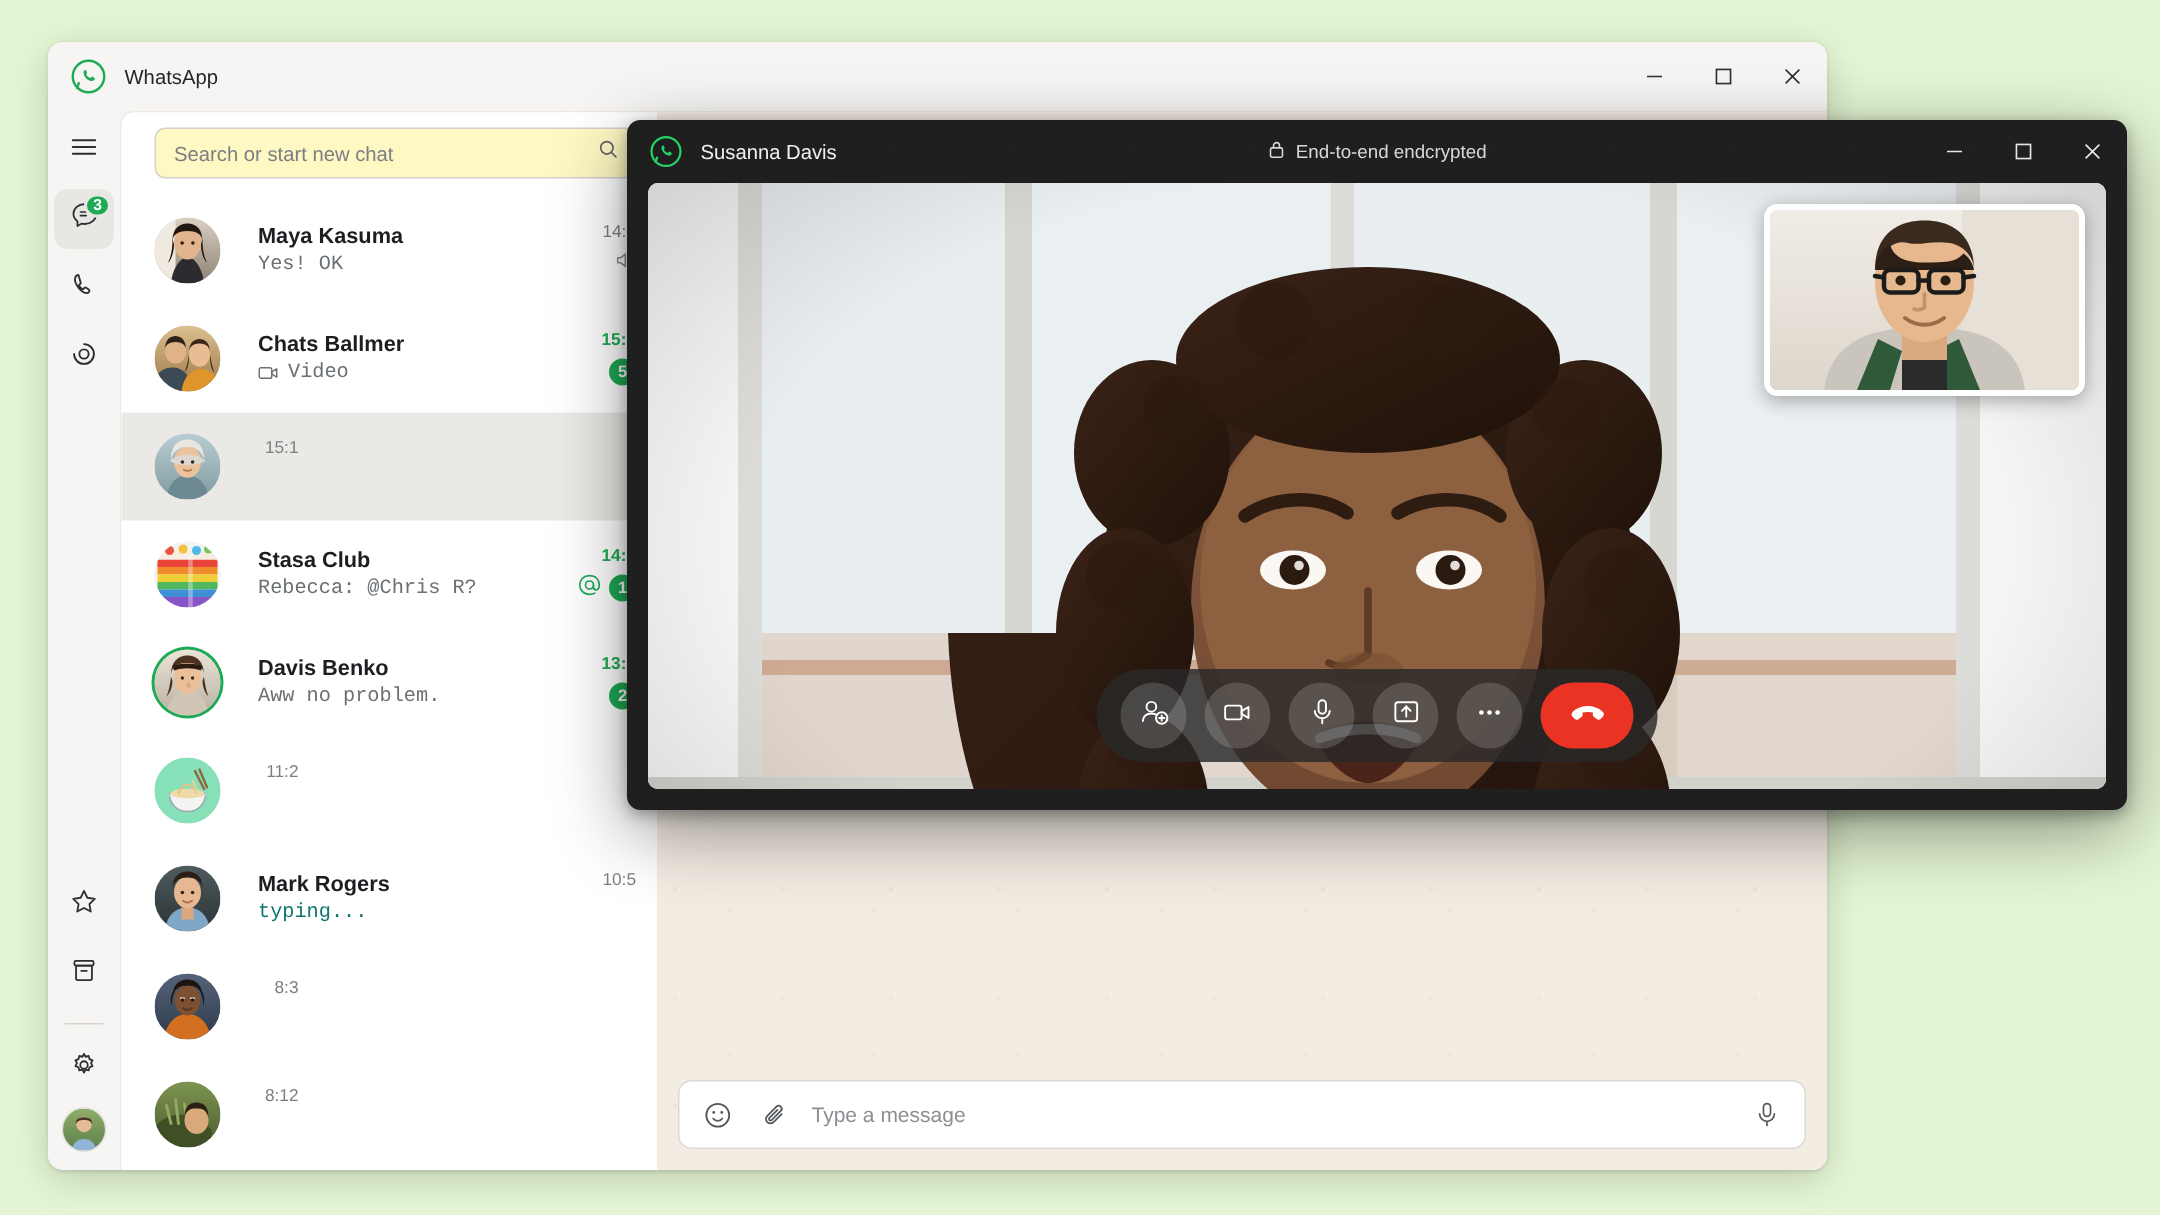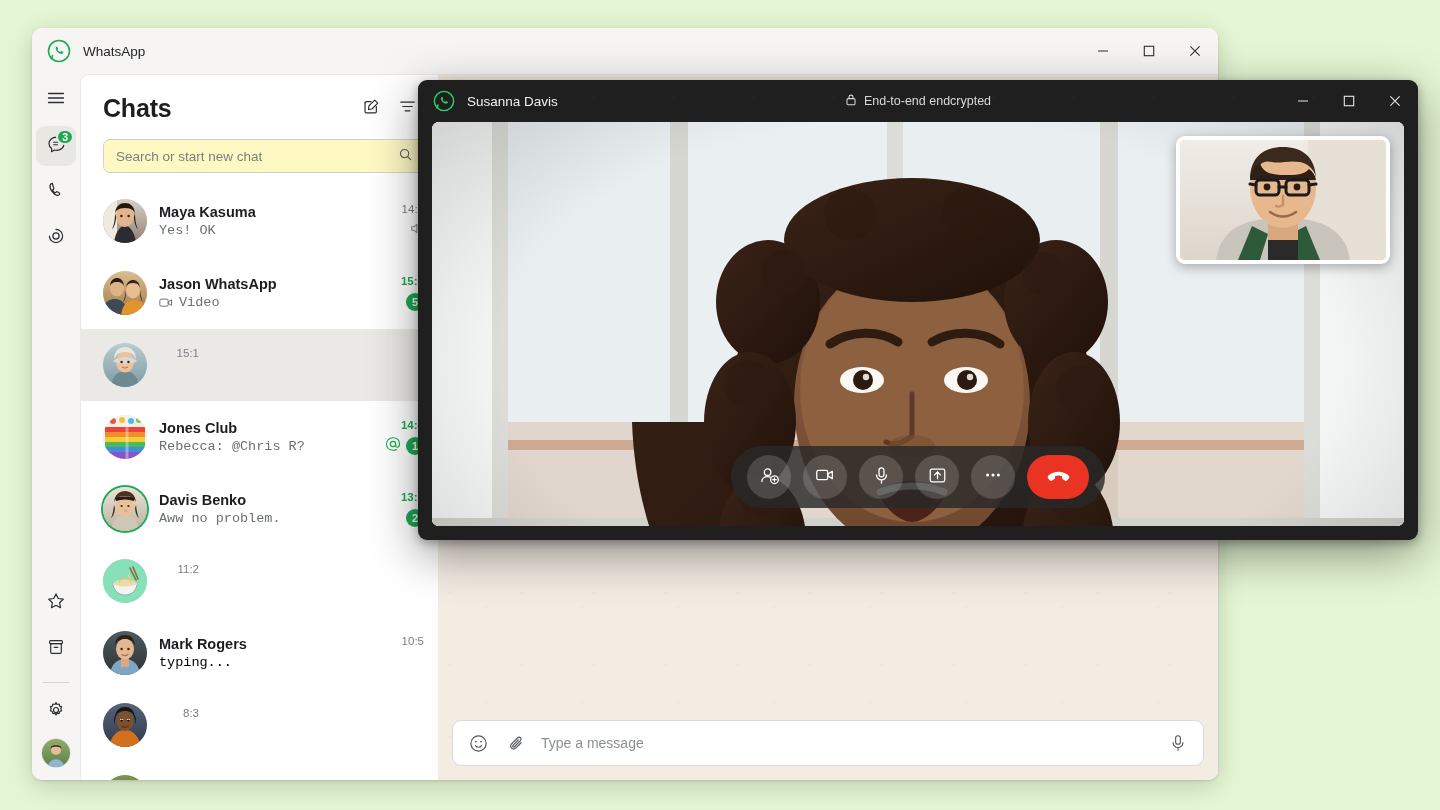--- a/index.html
+++ b/index.html
@@ -112,31 +112,31 @@
     cursor: default; position: relative;
   }
   .row.selected { background: #ebe9e6; }
   .avatar {
     width: 44px; height: 44px; border-radius: 50%;
     flex: 0 0 44px; overflow: hidden; position: relative;
     background: #d8dde1;
   }
   .avatar.ring { box-shadow: 0 0 0 2px #1eaa55; }
   .avatar svg, .avatar .emoji { width: 100%; height: 100%; display: block; }
-  .row-mid { flex: 1; min-width: 0; margin-left: 12px; }
+  .row-mid { flex: 1; min-width: 0; margin-left: 25px; }
   .row-name {
     font-size: 14.5px; font-weight: bold; color: #1c1e21;
     white-space: nowrap; overflow: hidden; text-overflow: ellipsis;
   }
   .row-sub {
     font-size: 13.5px; color: #6b7074; margin-top: 3px;
     display: flex; align-items: center; gap: 5px;
     white-space: nowrap; overflow: hidden;
   }
-  .row-sub.typing { color: #000000; }
+  .row-sub.typing { color: #0f766e; }
   .row-sub-text { overflow: hidden; text-overflow: ellipsis; white-space: nowrap; font-family: Liberation Mono, monospace; }
   .ticks { flex: 0 0 auto; display: flex; }
   .row-right {
     flex: 0 0 auto; margin-left: 8px;
     display: flex; flex-direction: column; align-items: flex-end;
     gap: 6px; min-width: 44px;
   }
   .row-time { font-size: 11.5px; color: #7b7f83; white-space: nowrap; }
   .row-time.unread { color: #1eaa55; font-weight: bold; }
   .row-flags { display: flex; align-items: center; gap: 5px; height: 18px; }
@@ -365,41 +365,20 @@
             <path d="M8 40c1-7 6-11 12-11s11 4 12 11z" fill="#8fb4d8"></path>
             <path d="M12.5 12c1-5 14-5 15 0 .4 2 0 3 0 3-1-3-3-4-7.5-4s-6.5 1-7.5 4c0 0-.4-1 0-3z" fill="#4a3a2c"></path>
           </svg>
         </div>
       </div>
 
       <div class="panel">
         <div class="panel-inner">
 
           <div class="chatlist">
-            <div class="chatlist-head">
-              <div class="chats-title">Chats</div>
-              <div class="chats-head-actions">
-                <div class="head-icon-btn">
-                  <span>
-                    <svg width="19" height="19" viewBox="0 0 20 20">
-                      <path d="M3.2 6.2v9.3a1.3 1.3 0 001.3 1.3h9.3a1.3 1.3 0 001.3-1.3V10" fill="none" stroke="#2b2f33" stroke-width="1.25" stroke-linecap="round"></path>
-                      <path d="M3.2 6.2A1.3 1.3 0 014.5 4.9h5" fill="none" stroke="#2b2f33" stroke-width="1.25" stroke-linecap="round"></path>
-                      <path d="M13.4 3.3l3.2 3.2-6.1 6.1-3.6.4.4-3.6z" fill="none" stroke="#2b2f33" stroke-width="1.25" stroke-linejoin="round"></path>
-                    </svg>
-                  </span>
-                </div>
-                <div class="head-icon-btn">
-                  <span>
-                    <svg width="19" height="19" viewBox="0 0 20 20">
-                      <path d="M3 5.5h14M5 10h10M7.5 14.5h5" stroke="#2b2f33" stroke-width="1.3" stroke-linecap="round"></path>
-                    </svg>
-                  </span>
-                </div>
-              </div>
-            </div>
 
             <div class="search-wrap">
               <div class="search-box">
                 <div class="search-placeholder">Search or start new chat</div>
                 <span>
                   <svg width="15" height="15" viewBox="0 0 16 16">
                     <circle cx="7" cy="7" r="4.4" fill="none" stroke="#5f6368" stroke-width="1.2"></circle>
                     <path d="M10.3 10.3l3.2 3.2" stroke="#5f6368" stroke-width="1.2" stroke-linecap="round"></path>
                   </svg>
                 </span>
@@ -455,21 +434,21 @@
       <path d="M-2 44c1-11 7-16 14-16s12 5 13 16z" fill="#3b4a55"></path>
       <path d="M18 44c1-10 7-15 13-15s13 5 14 15z" fill="#e0952c"></path>
       <ellipse cx="14" cy="17" rx="7" ry="8.5" fill="#e0b288"></ellipse>
       <path d="M7 16c0-7 4-9 7-9s7 2 7 9c0-3-3-5-7-5s-7 2-7 5z" fill="#2e2016"></path>
       <ellipse cx="30" cy="19" rx="7" ry="8.5" fill="#e8bd93"></ellipse>
       <path d="M23 18c0-7 4-9 7-9s7 2 7 9c0-3-2-6-7-6s-7 3-7 6z" fill="#3a2618"></path>
       <path d="M23 19c-1 7-2 10-3 12 2-1 3-6 3-10zM37 19c1 7 2 10 3 12-2-1-3-6-3-10z" fill="#3a2618"></path>
                     </svg>
                   </div>
                   <div class="row-mid">
-                    <div class="row-name">Jason WhatsApp</div>
+                    <div class="row-name">Chats Ballmer</div>
                     <div class="row-sub">
                       <span class="ticks">
                         <svg width="15" height="15" viewBox="0 0 18 16">
                           <rect x="1" y="4" width="10" height="8.4" rx="1.5" fill="none" stroke="#6b7074" stroke-width="1.15"></rect>
                           <path d="M11 7.3l4-2.4v6.6l-4-2.4z" fill="none" stroke="#6b7074" stroke-width="1.15" stroke-linejoin="round"></path>
                         </svg>
                       </span>
                       <span class="row-sub-text">Video</span>
                     </div>
                   </div>
@@ -516,21 +495,21 @@
       <rect x="2" y="37" width="40" height="7" fill="#8a54c9"></rect>
       <rect x="2" y="6" width="40" height="6" fill="#f6eee2"></rect>
       <circle cx="10" cy="6" r="3" fill="#e8553f"></circle>
                       <circle cx="19" cy="5" r="3" fill="#f2c23b"></circle>
       <circle cx="28" cy="6" r="3" fill="#4fb9e8"></circle>
                       <circle cx="36" cy="5" r="3" fill="#7ac45e"></circle>
       <path d="M24 8v36" stroke="rgba(255,255,255,.35)" stroke-width="3"></path>
                     </svg>
                   </div>
                   <div class="row-mid">
-                    <div class="row-name">Jones Club</div>
+                    <div class="row-name">Stasa Club</div>
                     <div class="row-sub">
                       <span class="row-sub-text">Rebecca: @Chris R?</span>
                     </div>
                   </div>
                   <div class="row-right">
                     <div class="row-time unread">14:4</div>
                     <div class="row-flags">
                       <span><svg width="16" height="16" viewBox="0 0 18 18">
                           <circle cx="9" cy="9" r="3" fill="none" stroke="#1eaa55" stroke-width="1.25"></circle>
                           <path d="M12 9v1.6c0 1.3.8 2 1.9 2 1.5 0 2.4-1.3 2.4-3.6 0-4.2-2.8-7-7.3-7C4.7 2 1.7 5 1.7 9s2.9 7 7.3 7c1.6 0 3-.3 4-.9" fill="none" stroke="#1eaa55" stroke-width="1.25" stroke-linecap="round"></path>

